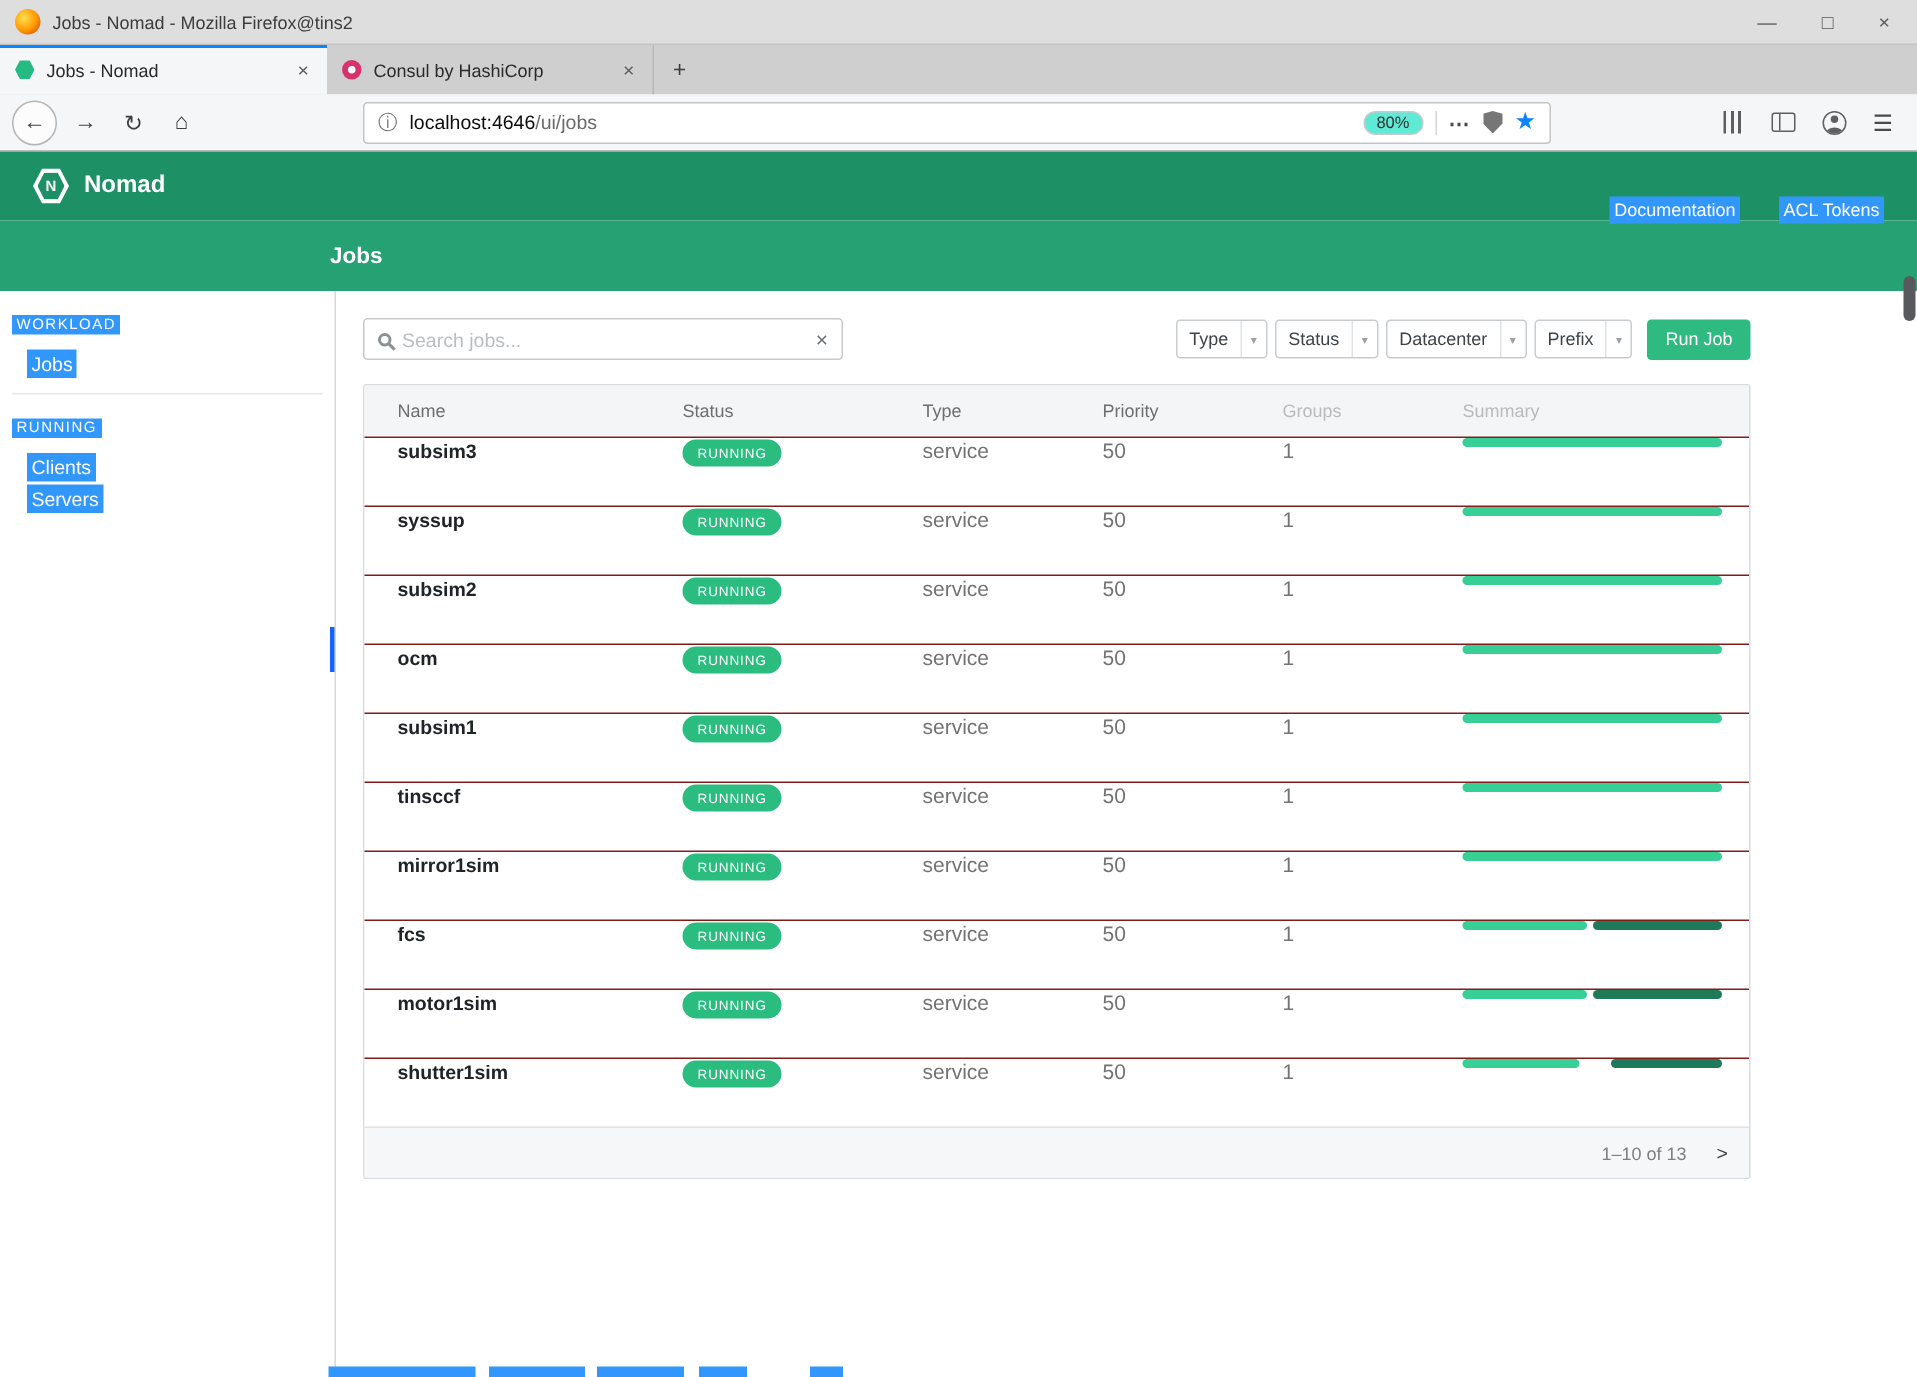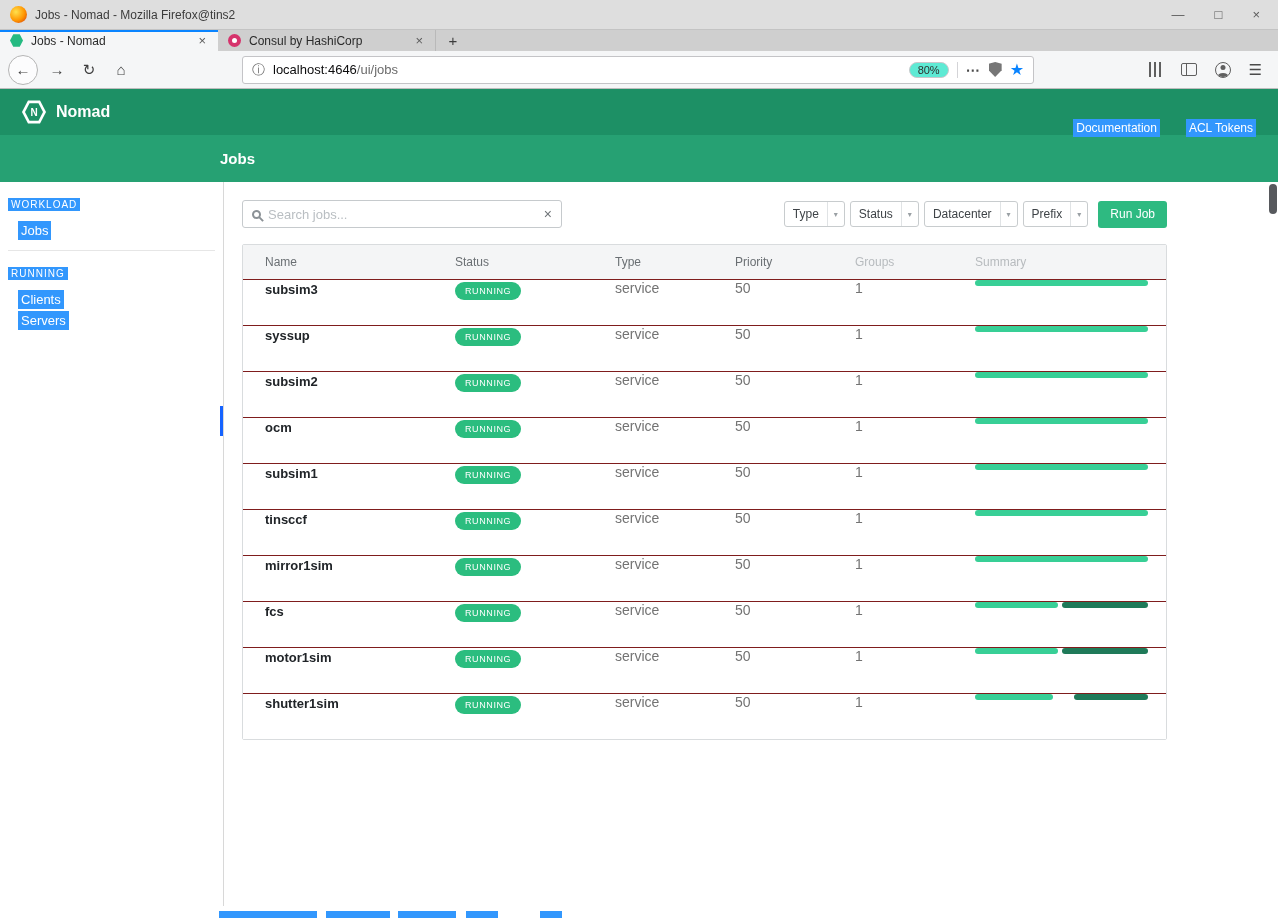--- a/index.html
+++ b/index.html
@@ -7,21 +7,21 @@
   body { font-family:"Liberation Sans", sans-serif; background:#fff; position:relative; }
 
   
   .titlebar { height:30px; background:#dedede; border-bottom:1px solid #c3c3c3; display:flex; align-items:center; padding:0 10px; gap:8px; }
   .firefox-icon { width:17px; height:17px; border-radius:50%; background:radial-gradient(circle at 35% 35%, #ffe14d, #ff9500 55%, #d9480f 90%); flex:0 0 auto; }
   .title-text { font-size:12px; color:#3c3c3c; }
   .win-controls { margin-left:auto; display:flex; gap:30px; color:#5a5a5a; font-size:13px; padding-right:8px; }
   .win-controls span { cursor:default; }
 
   
-  .tabbar { height:21px; background:#cfcfcf; display:flex; align-items:stretch; }
+  .tabbar { height:33px; background:#cfcfcf; display:flex; align-items:stretch; }
   .tab { width:218px; display:flex; align-items:center; gap:8px; padding:0 10px; font-size:12px; color:#2a2a2a; border-right:1px solid #b9b9b9; }
   .tab.active { background:#f5f6f7; box-shadow: inset 0 2px 0 #0a84ff; border-right:none; }
   .tab-label { white-space:nowrap; overflow:hidden; text-overflow:ellipsis; flex:1; }
   .tab-close { color:#5c5c5c; font-size:13px; padding:0 2px; }
   .hex { clip-path:polygon(25% 6%, 75% 6%, 100% 50%, 75% 94%, 25% 94%, 0 50%); }
   .tab-nomad-icon { width:13px; height:14px; background:#25ba81; flex:0 0 auto; }
   .consul-icon { width:13px; height:13px; border-radius:50%; background:#d6336c; position:relative; flex:0 0 auto; }
   .consul-icon::after { content:''; position:absolute; left:4px; top:4px; width:5px; height:5px; border-radius:50%; background:#fff; }
   .newtab { width:34px; display:flex; align-items:center; justify-content:center; font-size:15px; color:#3c3c3c; }
 
@@ -360,20 +360,24 @@
           <div class="col col-priority cell-text">50</div>
           <div class="col col-groups cell-text">1</div>
           <div class="col col-summary">
               <div class="bar">
                 <span style="width: 45%; background: rgb(56, 207, 150);"></span>
                 <span style="width: 43%; background: rgb(31, 122, 89);"></span>
               </div>
             </div>
         </div>
 
+        <div class="tfoot">
+          <span class="page-range">1–10 of 13</span>
+          <span class="next-page">&gt;</span>
+        </div>
       </div>
 
     </div>
   </div>
 </div>
 
 <div class="scroll-thumb"></div>
 <div class="frag" style="left:219px; width:98px;"></div>
 <div class="frag" style="left:326px; width:64px;"></div>
 <div class="frag" style="left:398px; width:58px;"></div>

